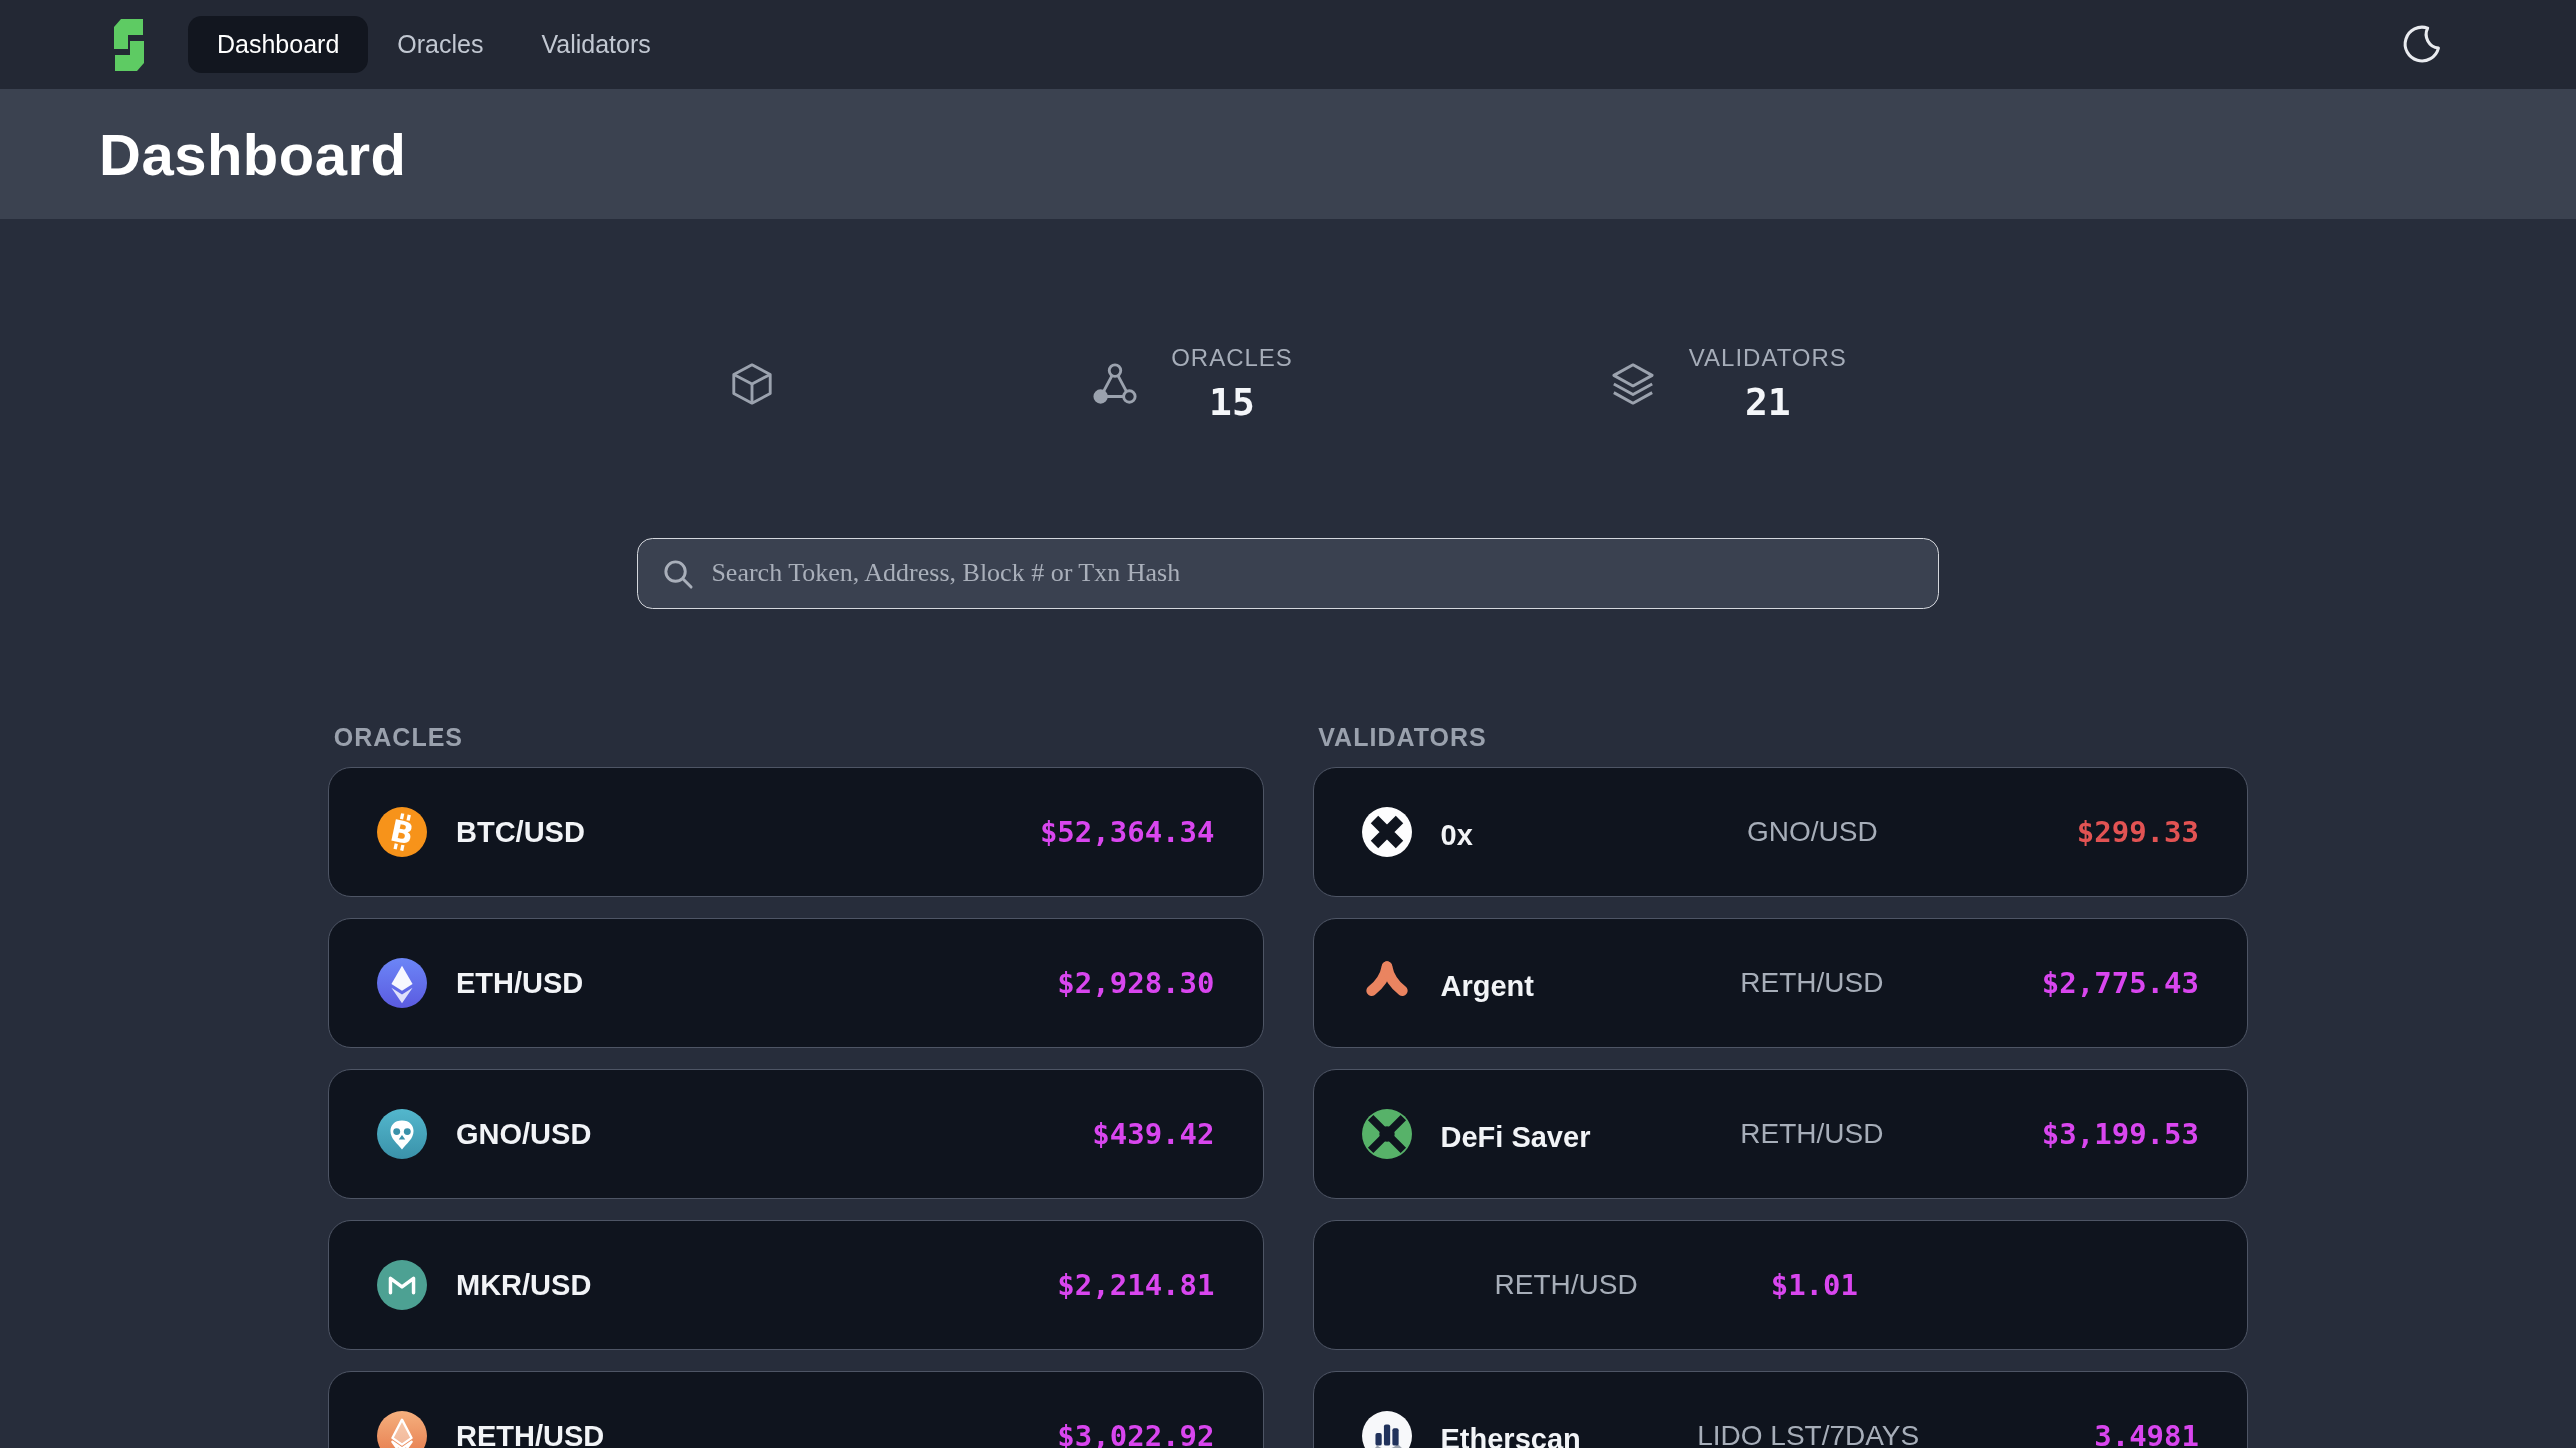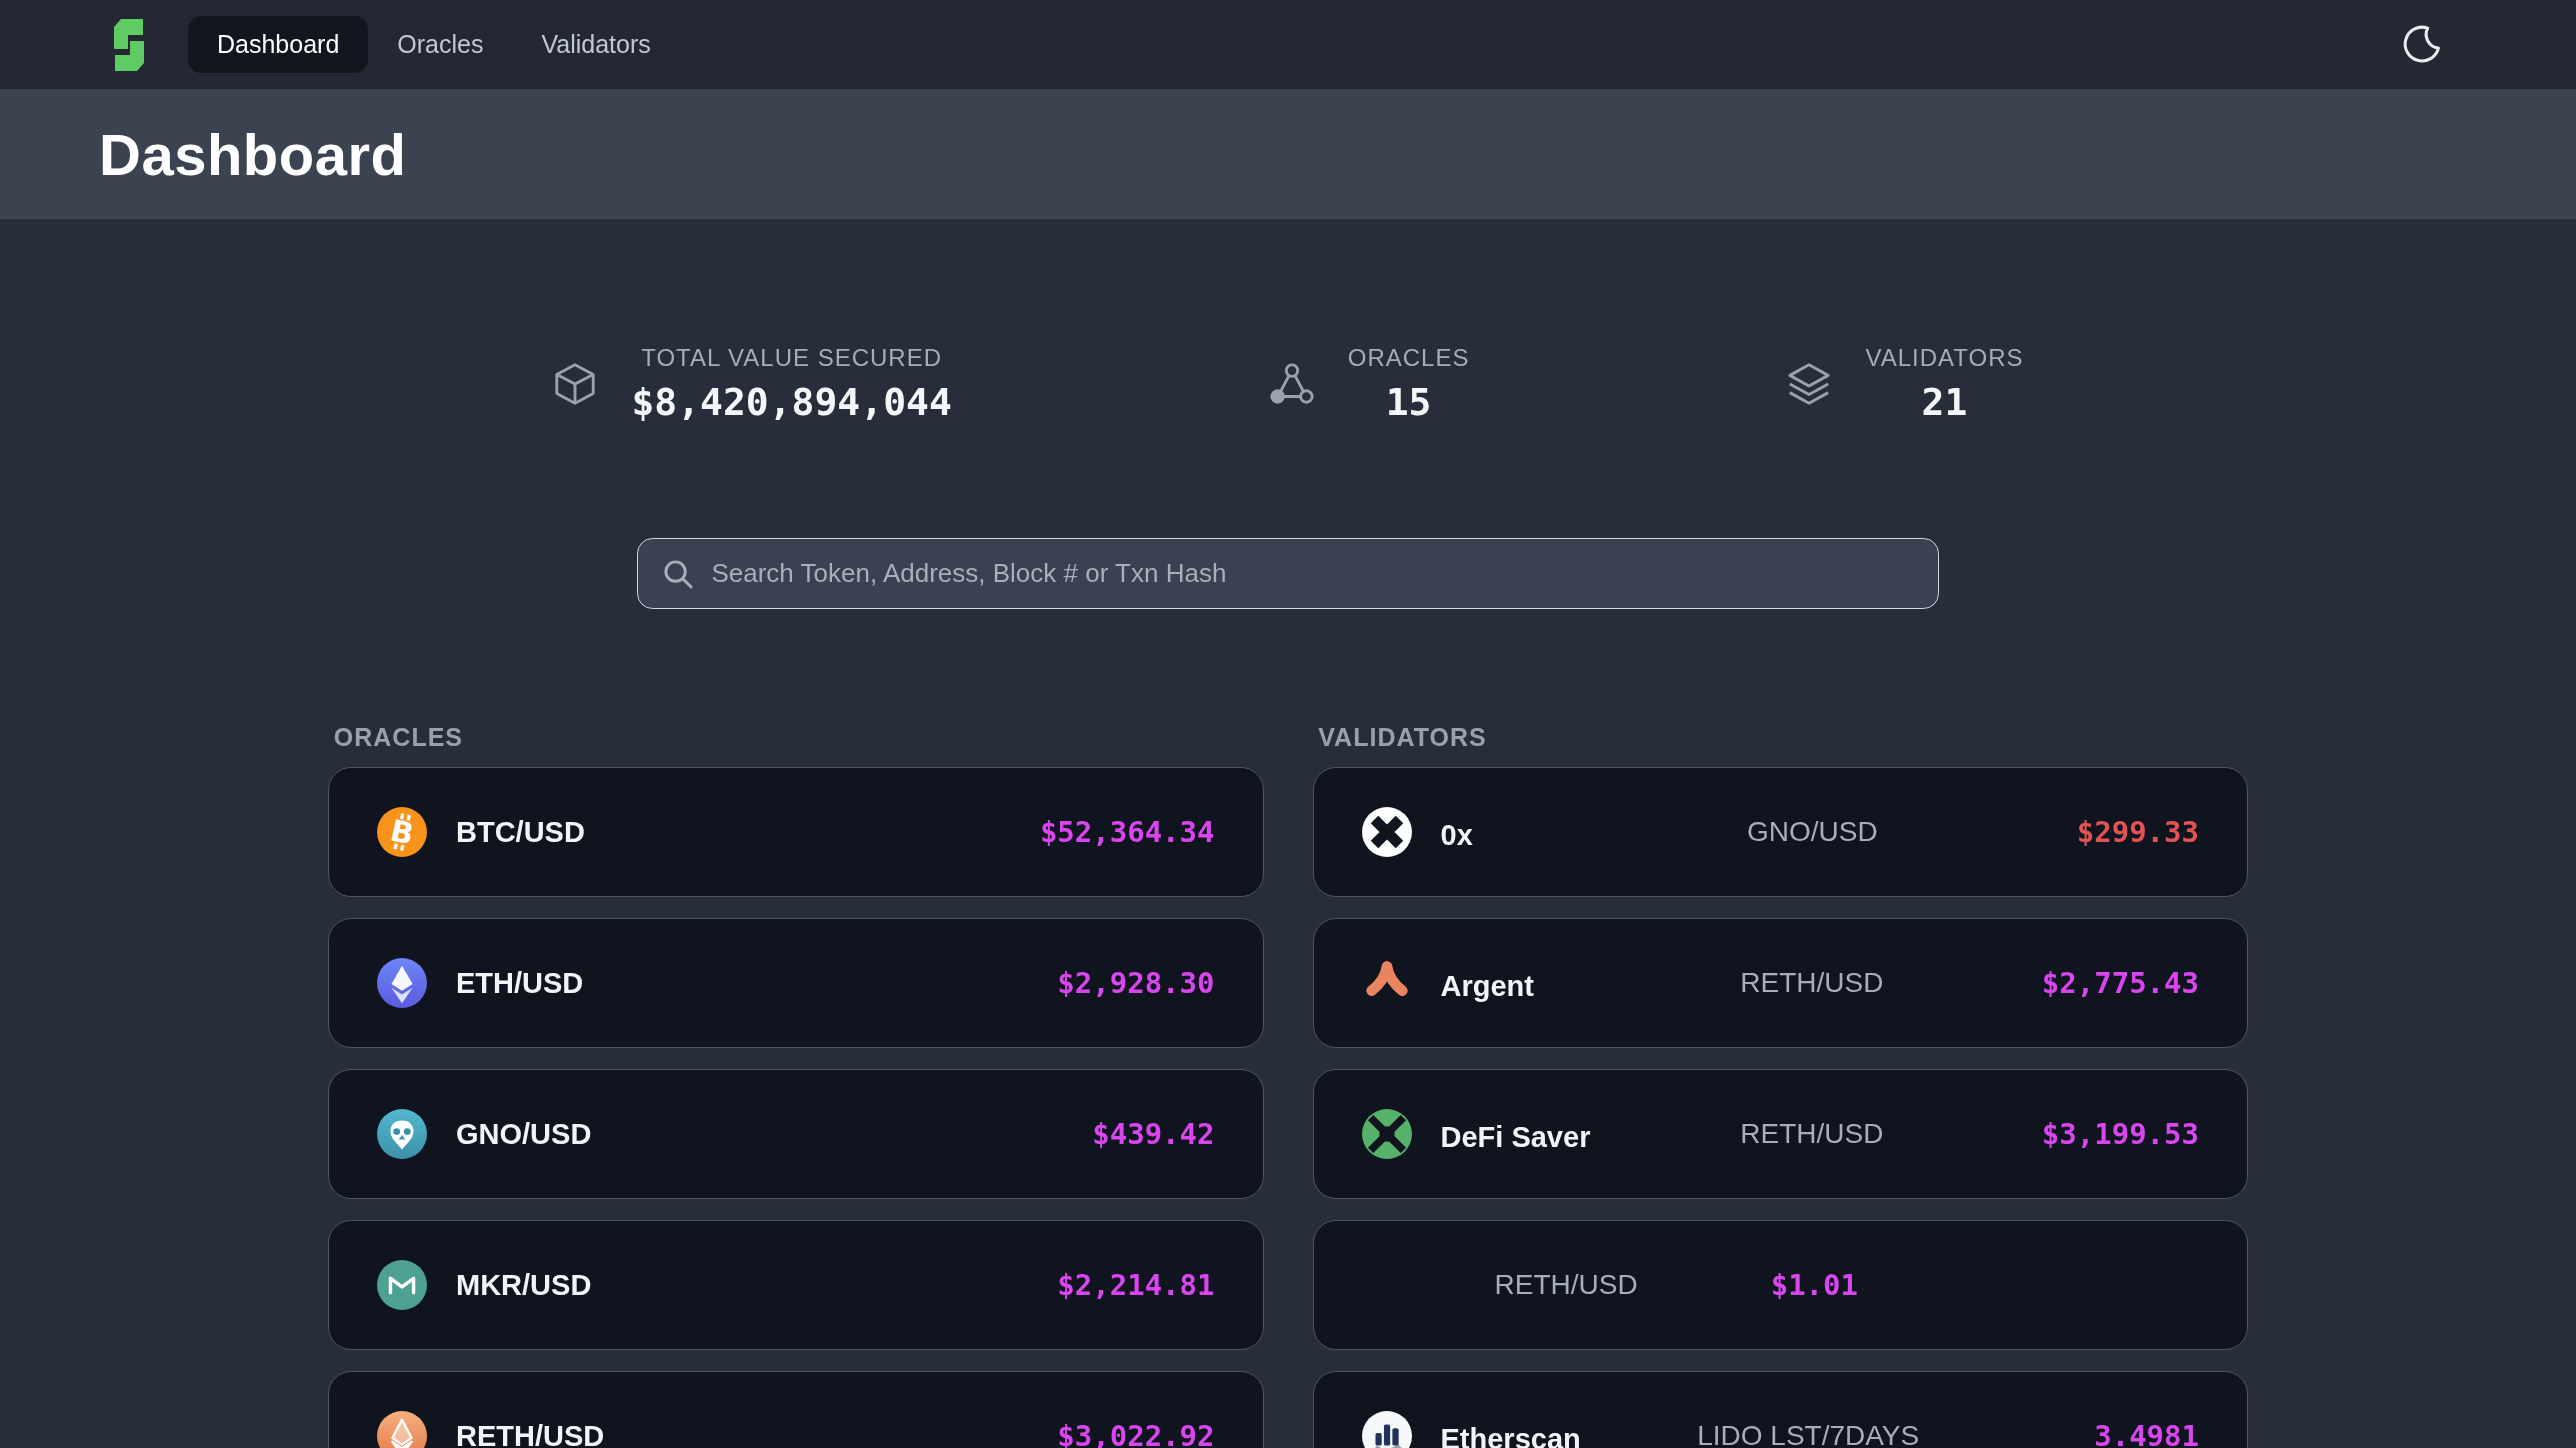--- a/index.html
+++ b/index.html
@@ -45,21 +45,21 @@
   }
   
   .search-row{margin-top:114px;display:flex;justify-content:center;}
   .search-box{
     width:1302px;height:71px;box-sizing:border-box;
     background:#3a4150;border:1.9px solid #d4d7dd;border-radius:15.4px;
     display:flex;align-items:center;padding:0 23px;gap:15.4px;
   }
   .search-box input{
     flex:1;background:transparent;border:none;outline:none;
-    color:#ffffff;font-size:26px;font-family:Liberation Sans, sans-serif;
+    color:#ffffff;font-size:26px;font-family:Liberation Serif, serif;
   }
   .search-box input::placeholder{color:#a9afba;opacity:1;}
   
   .columns{display:flex;gap:49px;margin-top:114px;}
   .col{flex:1;min-width:0;}
   .col-heading{color:#9aa1ad;font-size:25px;letter-spacing:1px;margin:0 0 15.4px 5.8px;}
   .card{
     height:130px;box-sizing:border-box;
     background:#0f141e;border:1.9px solid #4e5565;border-radius:23px;
     margin-bottom:21px;padding:0 48px;
@@ -105,24 +105,20 @@
 
 <main class="container">
 
   <section class="stats">
     <div class="stat">
       <svg width="46" height="46" viewBox="0 0 48 48">
         <path d="M24 4 L43 14 V34 L24 44 L5 34 V14 Z" fill="none" stroke="#9ba2ae" stroke-width="3" stroke-linejoin="round"></path>
         <path d="M5 14 L24 24 L43 14" fill="none" stroke="#9ba2ae" stroke-width="3" stroke-linejoin="round"></path>
         <path d="M24 24 V44" fill="none" stroke="#9ba2ae" stroke-width="3"></path>
       </svg>
-      <div class="stat-text">
-        <span class="stat-label">TOTAL VALUE SECURED</span>
-        <span class="stat-value">$8,420,894,044</span>
-      </div>
     </div>
     <div class="stat">
       <svg width="46" height="46" viewBox="0 0 48 48">
         <circle cx="24" cy="10" r="6" fill="none" stroke="#9ba2ae" stroke-width="3"></circle>
         <circle cx="9" cy="37" r="6" fill="#9ba2ae" stroke="#9ba2ae" stroke-width="3"></circle>
         <circle cx="39" cy="37" r="6" fill="none" stroke="#9ba2ae" stroke-width="3"></circle>
         <path d="M21 15 L12 32 M27 15 L36 32 M15 37 H33" stroke="#9ba2ae" stroke-width="3" fill="none"></path>
       </svg>
       <div class="stat-text">
         <span class="stat-label">ORACLES</span>

